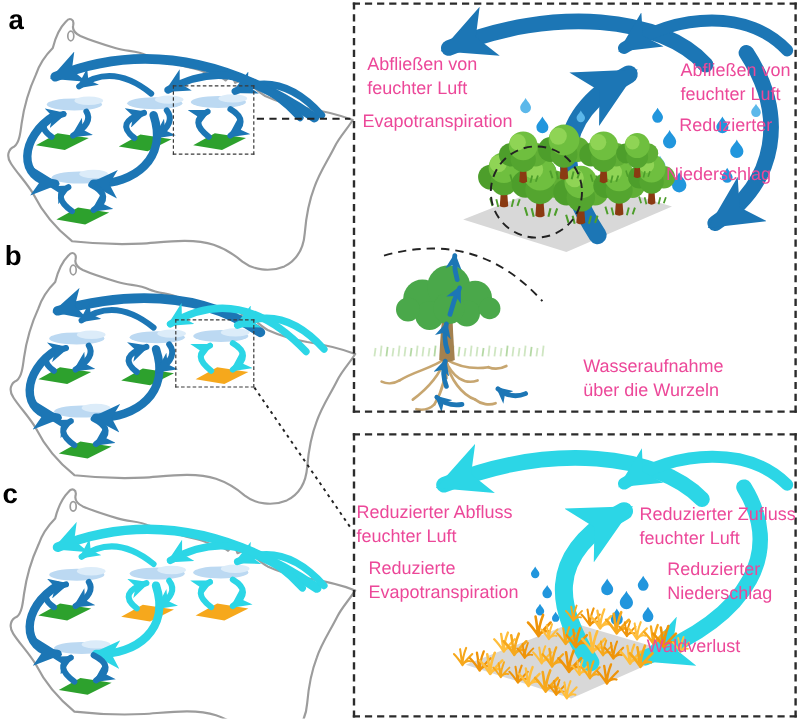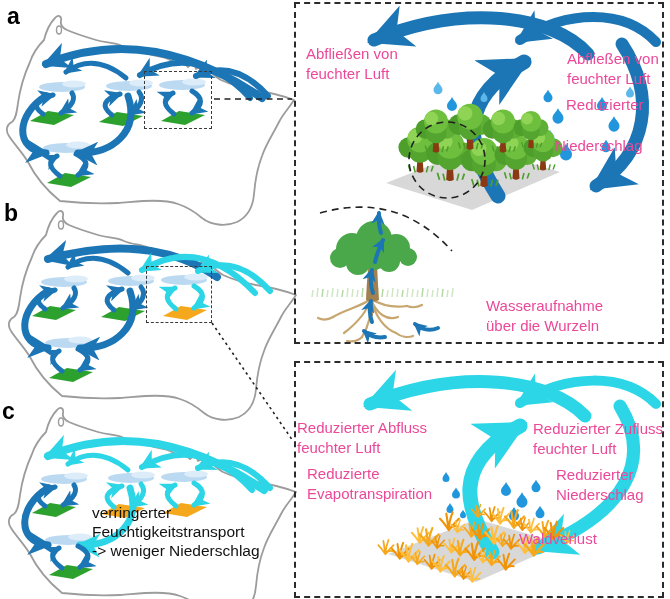--- a/index.html
+++ b/index.html
@@ -20,21 +20,21 @@
   #lbl-abfliessen{left:306px;top:44px;width:112px;}
   #lbl-evapo{left:302px;top:92px;width:160px;}
   #lbl-einfliessen{left:567px;top:49px;width:104px;}
   #lbl-niederschlag{left:566px;top:95px;}
   #lbl-waldbedeckung{left:555px;top:136px;}
   #lbl-wasseraufnahme{left:442px;top:296px;width:146px;margin-left:44px;}
   #lbl-red-abfluss{left:297px;top:418px;width:158px;}
   #lbl-red-evapo{left:307px;top:464px;width:162px;}
   #lbl-red-zufluss{left:533px;top:419px;width:140px;}
   #lbl-red-niederschlag{left:556px;top:465px;width:120px;}
-  #lbl-waldverlust{left:519px;top:529px;}
+  #lbl-waldverlust{left:539px;top:529px;}
   #annotation{left:92px;top:503px;white-space:pre-line;font-size:15.5px;line-height:19px;z-index:3;position:absolute;}
 </style>
 </head>
 <body>
 
 <div class="stage">
   <svg id="art" width="670" height="599" viewBox="0 0 670 599">
       <defs>
         <marker id="mDark" viewBox="0 0 6 6" refX="5" refY="3" markerWidth="3.4" markerHeight="3.4" orient="auto" markerUnits="strokeWidth">
           <path d="M0,0 L6,3 L0,6 L1.7,3 Z" fill="#1c76b5"></path>
@@ -364,25 +364,23 @@
   <div class="plabel" id="pl-a">a</div>
   <div class="plabel" id="pl-b">b</div>
   <div class="plabel" id="pl-c">c</div>
 
   <div class="dbox" id="box-forest"></div>
   <div class="dbox" id="box-deforested"></div>
   <div class="dbox-sm" id="box-zoom-a"></div>
   <div class="dbox-sm" id="box-zoom-b"></div>
 
   <div class="lbl" id="lbl-abfliessen">Abfließen von feuchter Luft</div>
+  <div class="lbl" id="lbl-evapo">Evapotranspiration</div>
   <div class="lbl" id="lbl-einfliessen">Abfließen von feuchter Luft</div>
   <div class="lbl" id="lbl-niederschlag">Reduzierter</div>
   <div class="lbl" id="lbl-waldbedeckung">Niederschlag</div>
   <div class="lbl" id="lbl-wasseraufnahme">Wasseraufnahme über die Wurzeln</div>
   <div class="lbl" id="lbl-red-abfluss">Reduzierter Abfluss feuchter Luft</div>
   <div class="lbl" id="lbl-red-evapo">Reduzierte Evapotranspiration</div>
   <div class="lbl" id="lbl-red-zufluss">Reduzierter Zufluss feuchter Luft</div>
   <div class="lbl" id="lbl-red-niederschlag">Reduzierter Niederschlag</div>
   <div class="lbl" id="lbl-waldverlust">Waldverlust</div>
-  <div id="annotation">verringerter
-Feuchtigkeitstransport
-   -&gt; weniger Niederschlag</div>
 </div>
 
 </body></html>

